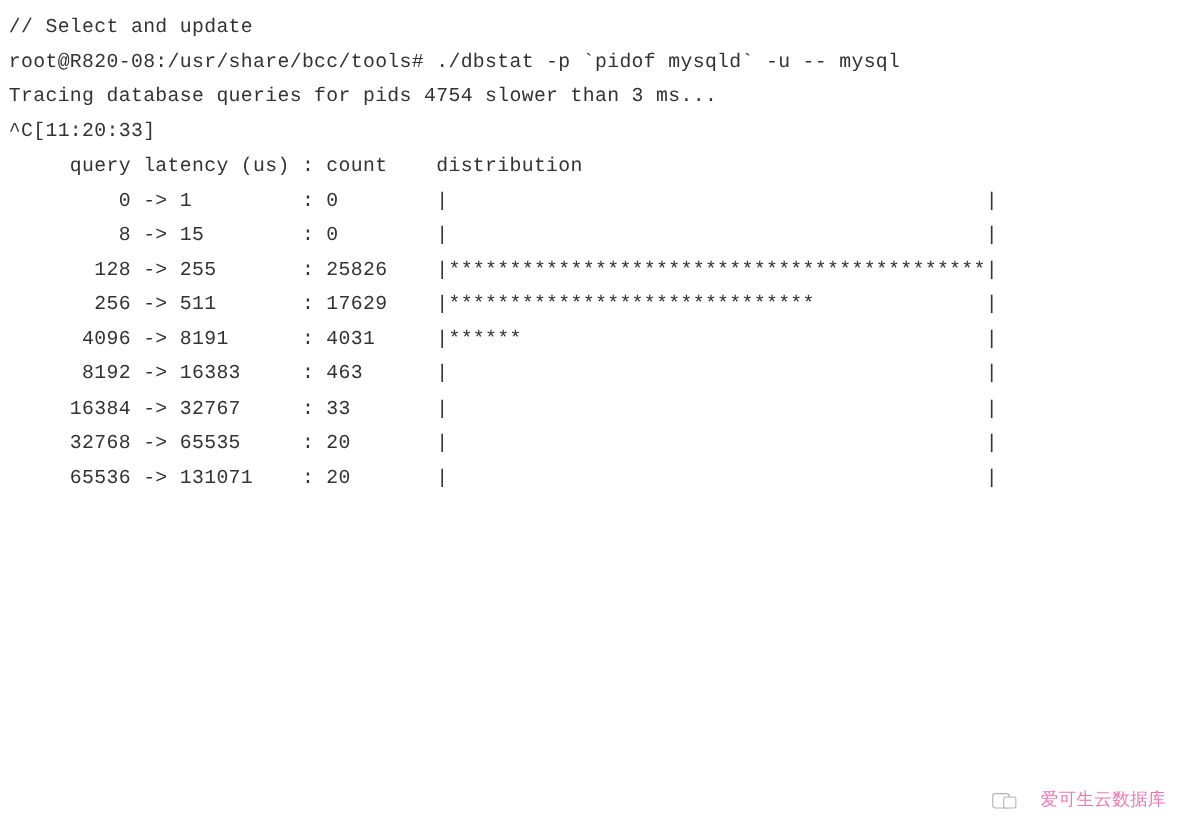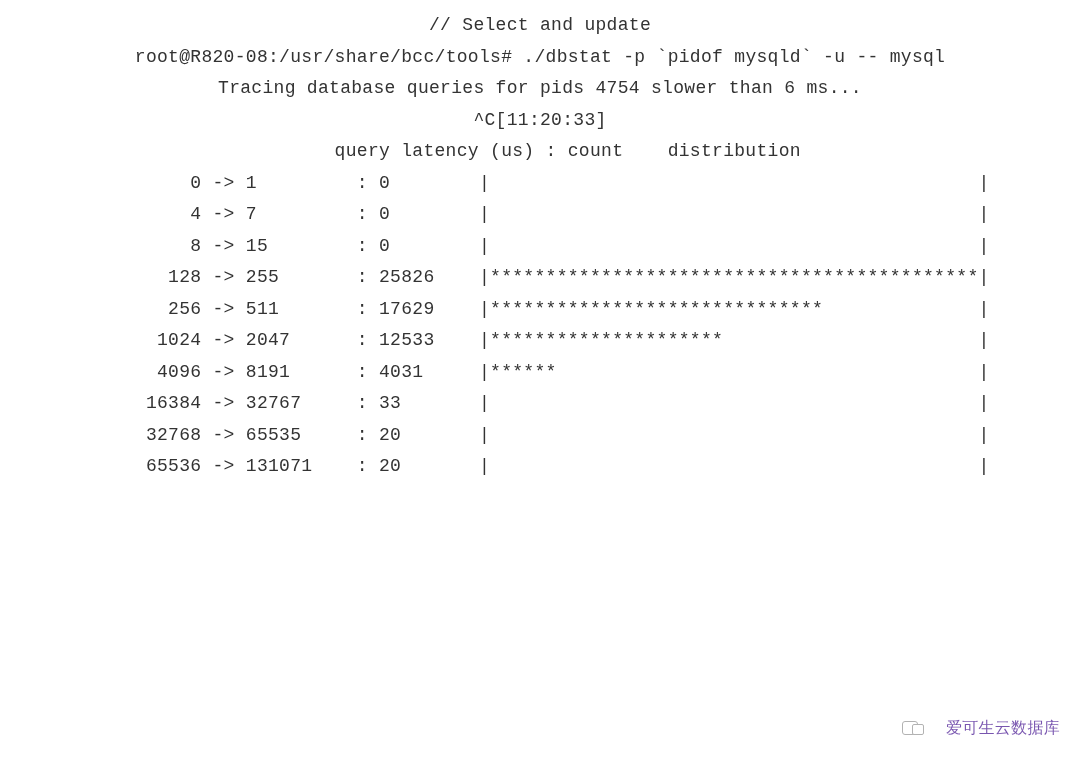--- a/index.html
+++ b/index.html
@@ -1,19 +1,18 @@
 <!DOCTYPE html>
 <html><head>
   <meta charset="utf-8">
   <style>
     * {
       margin: 0;
       padding: 0;
       box-sizing: border-box;
-      text-align: center;
     }
     body {
       background: #ffffff;
       font-family: 'Courier New', Consolas, Monaco, monospace;
       font-size: 18px;
       line-height: 1.75;
       color: #333333;
       padding: 10px 8px;
       width: 1080px;
       height: 762px;
@@ -22,21 +21,21 @@
       letter-spacing: 0.3px;
     }
     .line {
       white-space: pre;
       font-weight: 500;
     }
     .watermark {
       position: absolute;
       right: 20px;
       bottom: 20px;
-      color: #4c1d95;
+      color: #ec4899;
       font-family: "Microsoft YaHei", sans-serif;
       font-size: 16px;
       display: flex;
       align-items: center;
       gap: 22px;
       opacity: 0.75;
     }
     .watermark-icon {
       display: inline-flex;
       width: 22px;
@@ -63,31 +62,30 @@
       border: 1.5px solid #999;
       border-radius: 2px;
       background: #fff;
     }
   </style>
 </head>
 <body>
 
 <div class="line">// Select and update</div>
 <div class="line">root@R820-08:/usr/share/bcc/tools# ./dbstat -p `pidof mysqld` -u -- mysql</div>
-<div class="line">Tracing database queries for pids 4754 slower than 6 ms...</div>
+<div class="line">Tracing database queries for pids 4754 slower than 3 ms...</div>
 <div class="line">^C[11:20:33]</div>
 <div class="line" id="col-header">     query latency (us) : count    distribution</div>
 <div id="rows-container">
     <div class="line">         0 -&gt; 1         : 0        |                                            |</div>
-    <div class="line">         4 -&gt; 7         : 0        |                                            |</div>
     <div class="line">         8 -&gt; 15        : 0        |                                            |</div>
     <div class="line">       128 -&gt; 255       : 25826    |********************************************|</div>
     <div class="line">       256 -&gt; 511       : 17629    |******************************              |</div>
-    <div class="line">      1024 -&gt; 2047      : 12533    |*********************                       |</div>
     <div class="line">      4096 -&gt; 8191      : 4031     |******                                      |</div>
+    <div class="line">      8192 -&gt; 16383     : 463      |                                            |</div>
     <div class="line">     16384 -&gt; 32767     : 33       |                                            |</div>
     <div class="line">     32768 -&gt; 65535     : 20       |                                            |</div>
     <div class="line">     65536 -&gt; 131071    : 20       |                                            |</div>
   </div>
 
 <div class="watermark">
   <span class="watermark-icon"></span>
   <span>爱可生云数据库</span>
 </div>
 

